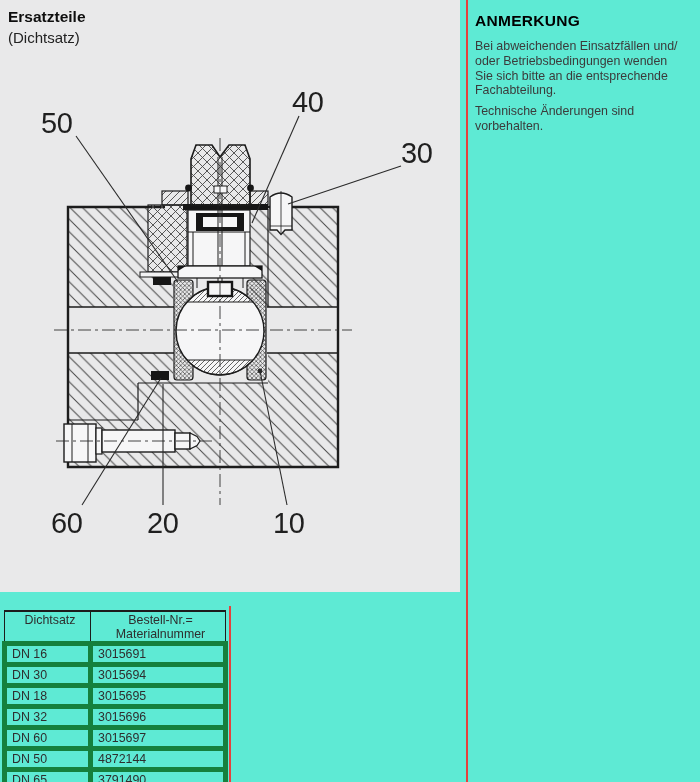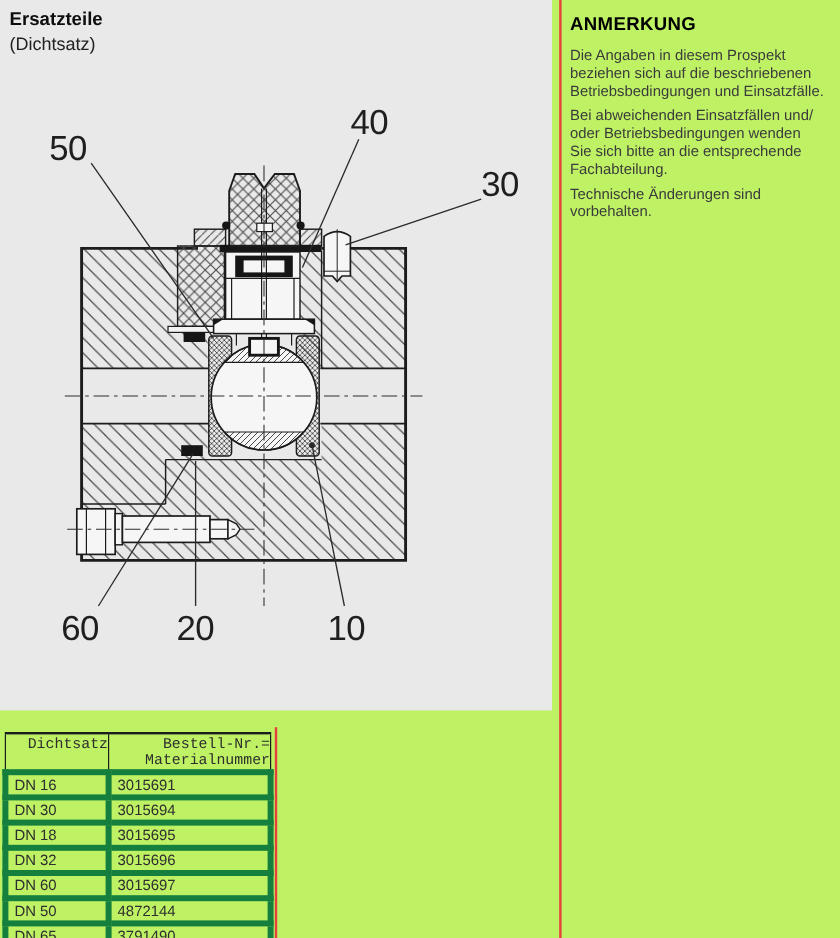--- a/index.html
+++ b/index.html
@@ -1,18 +1,18 @@
 <!DOCTYPE html>
 <html><head>
 <meta charset="utf-8">
 <style>
   * { margin:0; padding:0; box-sizing:border-box; }
   html,body { width:700px; height:782px; background:#ffffff;
               font-family:"Liberation Sans", sans-serif; overflow:hidden; }
-  .page { position:relative; width:700px; height:782px; background:#bef264; }
+  .page { position:relative; width:700px; height:782px; background:#5eead4; }
 
   
   .panel { position:absolute; left:0; top:0; width:460px; height:592px; background:#e9e9ea; }
   .title { position:absolute; left:8px; top:8px; font-size:15.5px; font-weight:bold; color:#0e0e0e; }
   .subtitle { position:absolute; left:8px; top:29px; font-size:15px; color:#222; }
   .panel svg { position:absolute; left:0; top:0; }
   .co { font-family:"Liberation Sans", sans-serif; font-size:29px; fill:#1f1f1f; letter-spacing:-0.5px; }
 
   
   .rbar { position:absolute; width:2px; background:#e5403c; }
@@ -22,23 +22,23 @@
   
   .note { position:absolute; left:475px; top:0; width:219px; color:#3b3b3b;margin-top:12px; }
   .note-h { font-size:15.5px; font-weight:bold; color:#000; letter-spacing:0.3px; margin-bottom:9px; }
   .note p { font-size:12.4px; line-height:14.8px; margin:0 0 6px 0; white-space:pre-line; }
 
   
   table.parts { position:absolute; left:2px; top:610px; width:221px; border-collapse:collapse;
                 table-layout:fixed; font-size:12.4px; color:#2e2e2e;
                 border-top:2px solid #1c1c1c; border-bottom:2px solid #1c1c1c;
                 border-left:1px solid #1c1c1c; border-right:1px solid #1c1c1c; }
-  table.parts th { font-weight:normal; text-align:right; vertical-align:top; height:28px;
+  table.parts th { font-weight:normal; text-align:center; vertical-align:top; height:28px;
                    padding:1px 0 0 5px; border:1px solid #1c1c1c; border-bottom:2px solid #1c1c1c;
-                   white-space:pre-line; line-height:14px;font-family:Liberation Mono, monospace; }
+                   white-space:pre-line; line-height:14px; }
   table.parts td { height:16.2px; padding:0 0 0 5px; border:5px solid #15803d; line-height:16px; }
   col.c1 { width:86px; } col.c2 { width:135px; }
 </style>
 </head>
 <body>
 
 <div class="page">
 
   <div class="panel">
     <div class="title">Ersatzteile</div>
@@ -144,23 +144,20 @@
         <text class="co" x="147" y="533">20</text>
         <text class="co" x="273" y="533">10</text>
       </g>
     </svg>
   </div>
 
   <div class="rbar rbar-main" style="background: rgb(229, 64, 60);"></div>
 
   <div class="note">
     <div class="note-h">ANMERKUNG</div>
-    <p>Die Angaben in diesem Prospekt
-beziehen sich auf die beschriebenen
-Betriebsbedingungen und Einsatzfälle.</p>
     <p>Bei abweichenden Einsatzfällen und/
 oder Betriebsbedingungen wenden
 Sie sich bitte an die entsprechende
 Fachabteilung.</p>
     <p>Technische Änderungen sind
 vorbehalten.</p>
   </div>
 
   <div class="rbar rbar-table" style="background: rgb(229, 64, 60);"></div>
 

